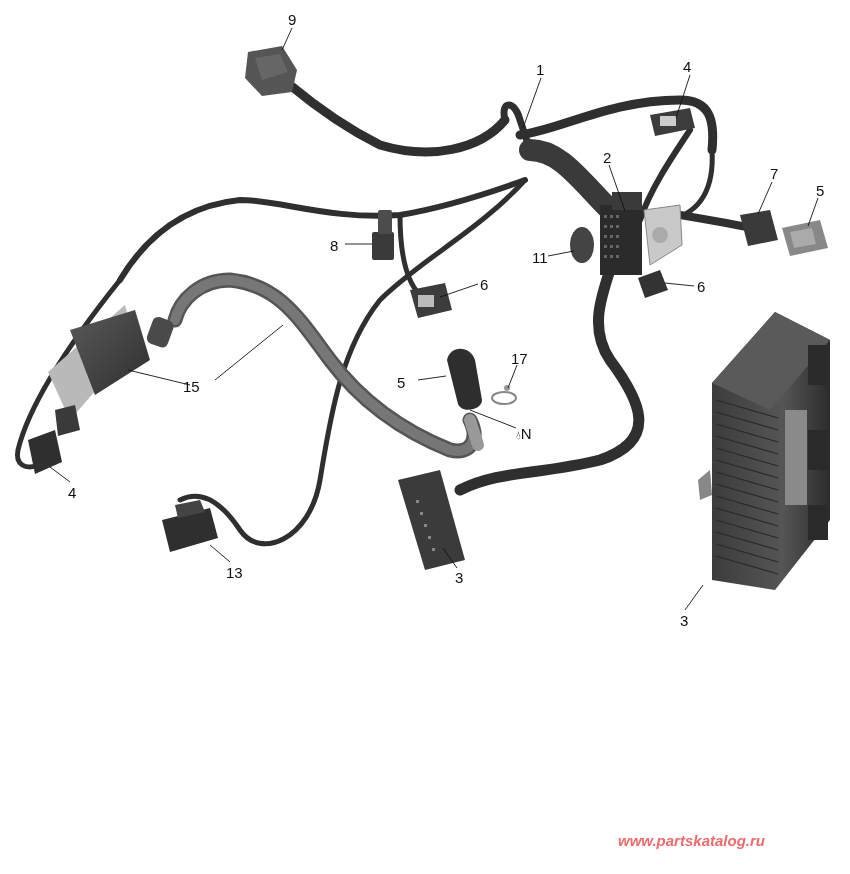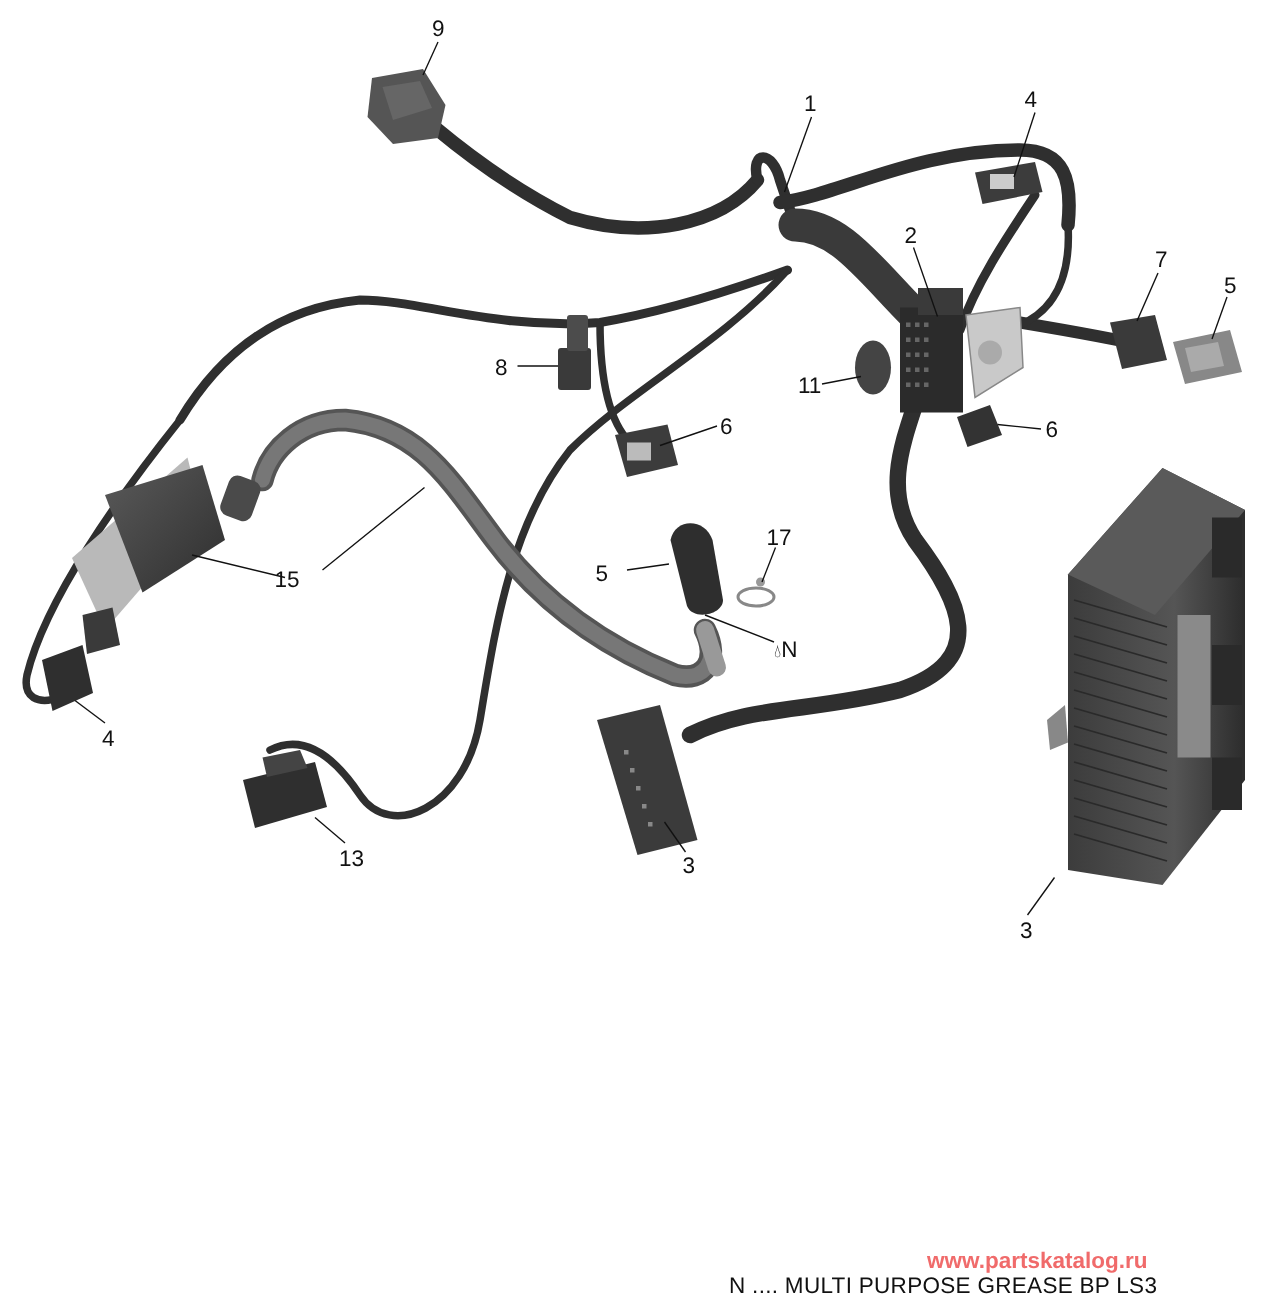--- a/index.html
+++ b/index.html
@@ -1,20 +1,20 @@
 <!DOCTYPE html>
 <html><head>
 <meta charset="utf-8">
 <style>
   html, body { margin: 0; padding: 0; background: #ffffff; }
   #root { position: relative; width: 850px; height: 874px; overflow: hidden; background: #fff; font-family: "Liberation Sans", sans-serif; }
   svg { position: absolute; left: 0; top: 0; }
   .callout { position: absolute; font-size: 15px; color: #111; line-height: 1; }
   .footer-note { position: absolute; left: 486px; top: 849px; font-size: 15px; color: #111; letter-spacing: 0.2px; white-space: nowrap; }
-  .watermark { position: absolute; left: 618px; top: 832px; font-size: 15px; font-weight: bold; color: #f06b6b; white-space: nowrap; }
+  .watermark { position: absolute; left: 618px; top: 832px; font-size: 15px; font-weight: bold; font-style: italic; color: #f06b6b; white-space: nowrap; }
   .grease-mark { position: absolute; font-size: 15px; color: #111; }
 </style>
 </head>
 <body>
 
 <div id="root">
 
   <svg width="850" height="874" viewBox="0 0 850 874">
     <defs>
       <linearGradient id="dk" x1="0" y1="0" x2="1" y2="1">
@@ -211,14 +211,13 @@
   <span class="callout" style="left:680px;top:613px">3</span>
   <span class="callout" style="left:183px;top:379px">15</span>
   <span class="callout" style="left:397px;top:375px">5</span>
   <span class="callout" style="left:511px;top:351px">17</span>
 
   <span class="grease-mark" style="left:516px;top:425px">
     <span style="font-size:12px">💧︎</span><span>N</span>
   </span>
 
   <div class="watermark">www.partskatalog.ru</div>
-  <div class="footer-note">N .... MULTI PURPOSE GREASE BP LS3</div>
 </div>
 
 </body></html>

